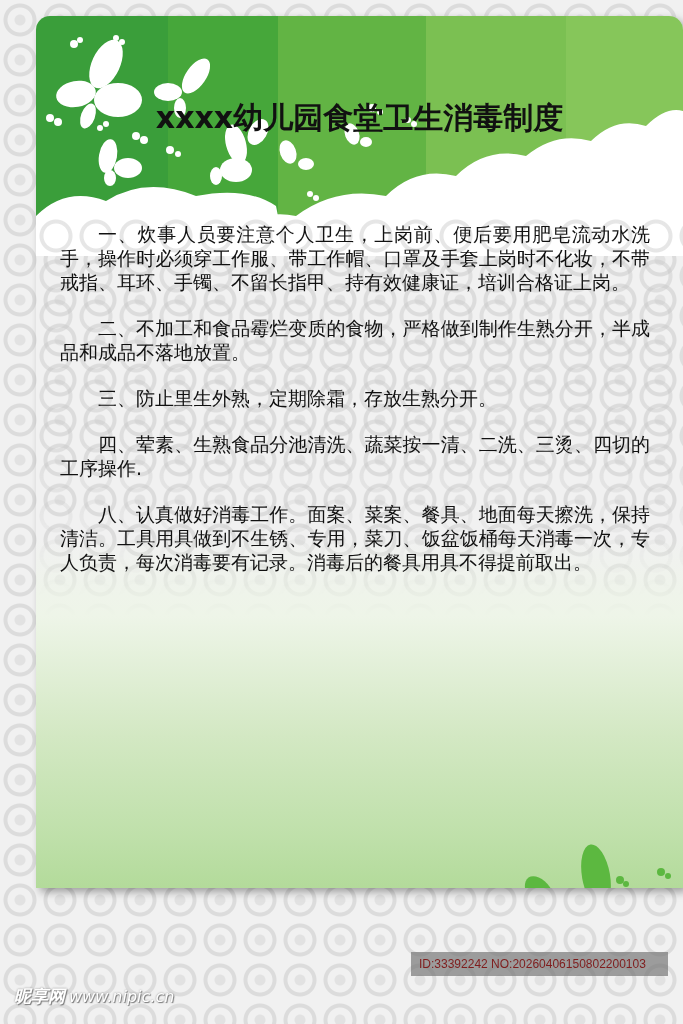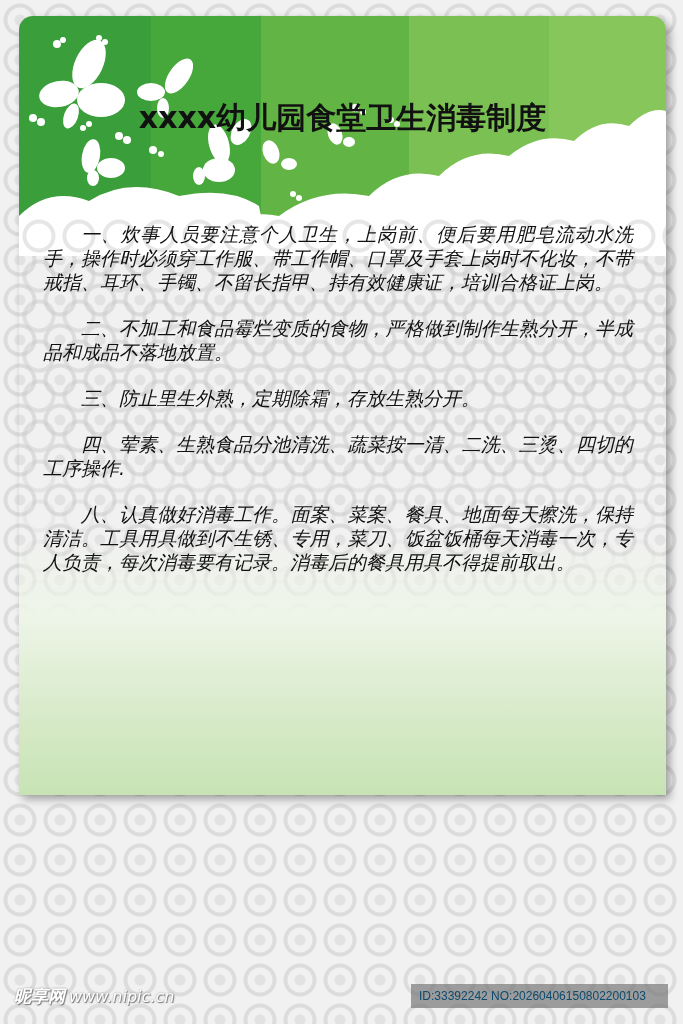--- a/index.html
+++ b/index.html
@@ -6,21 +6,21 @@
   body {
     width:683px; height:1024px; position:relative; overflow:hidden;
     background-color:#f1f1f1;
     background-image:
       radial-gradient(circle at 20px 20px, transparent 12px, #dcdcdc 13px, #dcdcdc 16px, transparent 17px),
       radial-gradient(circle at 20px 20px, #e2e2e2 5px, transparent 6px);
     background-size:40px 40px;
     font-family:"DejaVu Sans", sans-serif;
   }
   .card {
-    position:absolute; left:19px; top:16px; width:647px; height:779px;
+    position:absolute; left:36px; top:16px; width:647px; height:872px;
     border-radius:14px 14px 0 0; overflow:hidden;
     box-shadow: 4px 4px 8px rgba(0,0,0,0.35);
     background: linear-gradient(to bottom,
       rgba(255,255,255,0) 0px, rgba(255,255,255,0) 520px,
       #eef5e8 600px, #d3e8c3 720px, #bfe0aa 820px, #a8d68c 920px, #95cc78 984px);
   }
   .card-pattern {
     position:absolute; left:0; top:200px; width:100%; height:380px;
     background-image:
       radial-gradient(circle at 20px 20px, transparent 12px, rgba(200,200,200,0.45) 13px, rgba(200,200,200,0.45) 16px, transparent 17px);
@@ -42,30 +42,30 @@
   .title {
     position:absolute; left:0; right:0; top:62px; text-align:center;
     font-size:30px; color:#111; letter-spacing:0px;
     font-family:"DejaVu Sans", sans-serif;
   }
   .content {
     position:absolute; left:24px; top:206px; width:606px;
     font-size:19px; line-height:24px; color:#111;
     font-family:"DejaVu Sans", sans-serif;
   }
-  .para { margin:0 16px 22px 0; text-indent:2em; text-align:justify;font-style:italic; }
+  .para { margin:0 16px 22px 0; text-indent:2em; text-align:justify; }
   .watermark-left {
     position:absolute; left:14px; top:985px; font-size:17px; font-style:italic;
     color:#fff; font-weight:bold;
     text-shadow: 0 0 2px #888, 1px 1px 1px #777;
   }
   .watermark-left .url { font-size:16px; font-weight:normal; margin-left:4px; }
   .watermark-right {
-    position:absolute; left:411px; top:984px; width:257px; height:24px;
-    background:rgba(110,110,110,0.65); color:#0c4a6e; font-size:12px;
+    position:absolute; left:411px; top:952px; width:257px; height:24px;
+    background:rgba(110,110,110,0.65); color:#7f1d1d; font-size:12px;
     line-height:24px; padding-left:8px; box-sizing:border-box;
     font-family:"Liberation Sans", sans-serif;
   }
 </style>
 </head>
 <body>
 
 <div class="card">
   <div class="header">
     <div class="stripe s1"></div>

